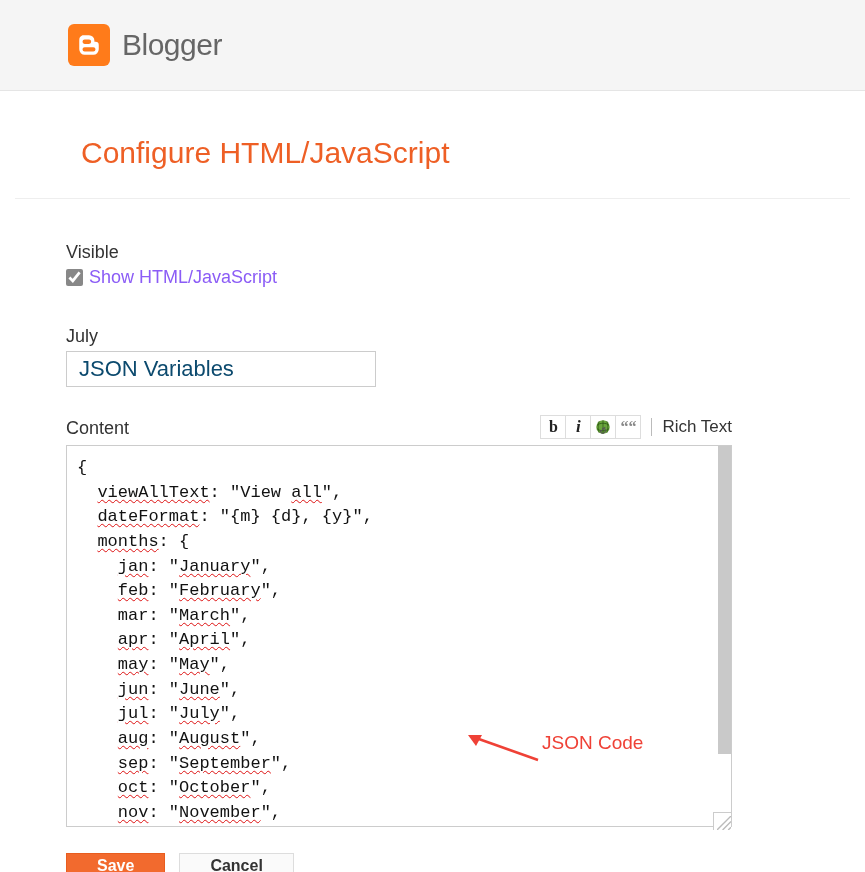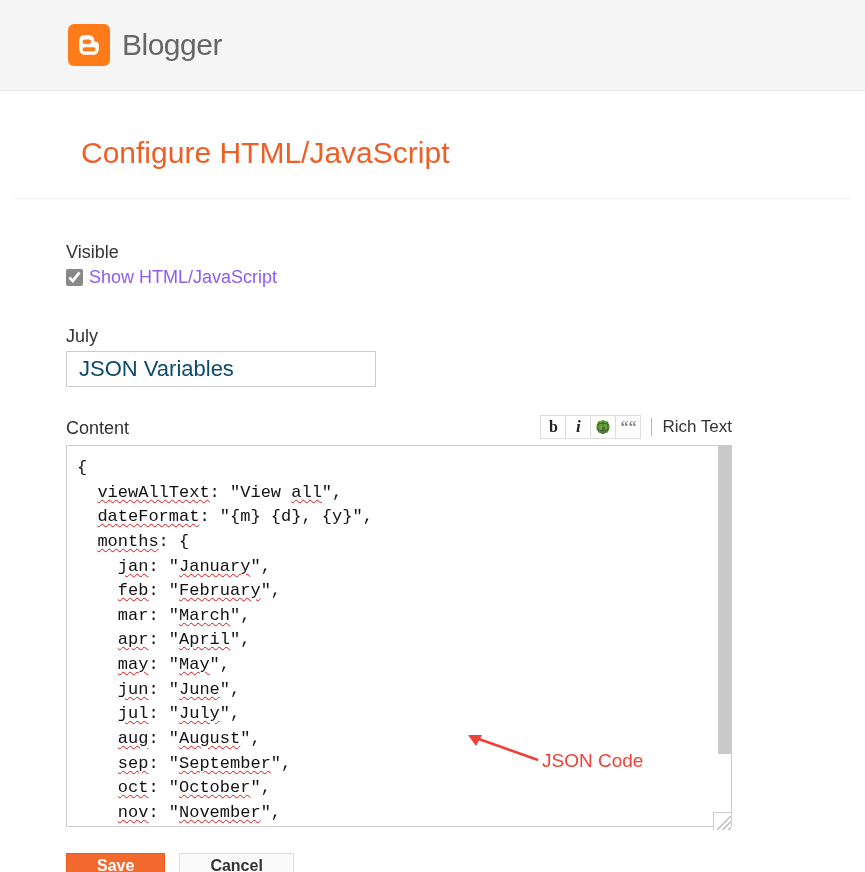--- a/index.html
+++ b/index.html
@@ -183,21 +183,21 @@
     justify-content:flex-end;
   }
   .resizer svg { width: 14px; height: 14px; }
   .annotation {
     position: absolute;
     left: 466px;
     top: 518px;
     color: #ef4136;
     font-size: 19px;
     display: flex;
-    align-items: flex-end;
+    align-items: flex-start;
     pointer-events: none;
   }
   .annotation svg.arrow {
     width: 80px;
     height: 40px;
     margin-right: -4px;
   }
   .actions {
     margin-top: 22px;
     display: flex;

